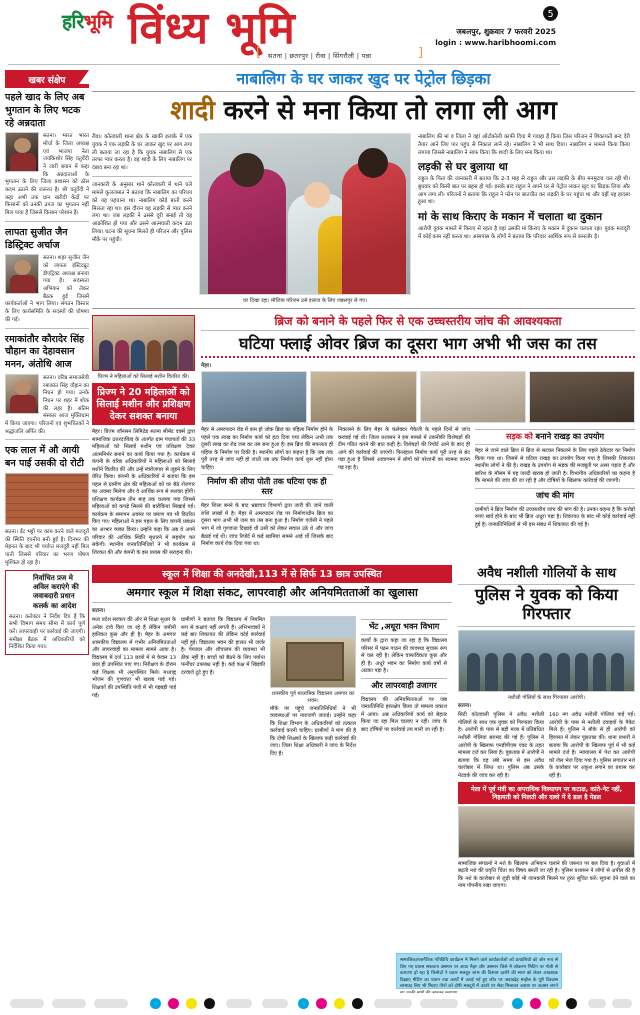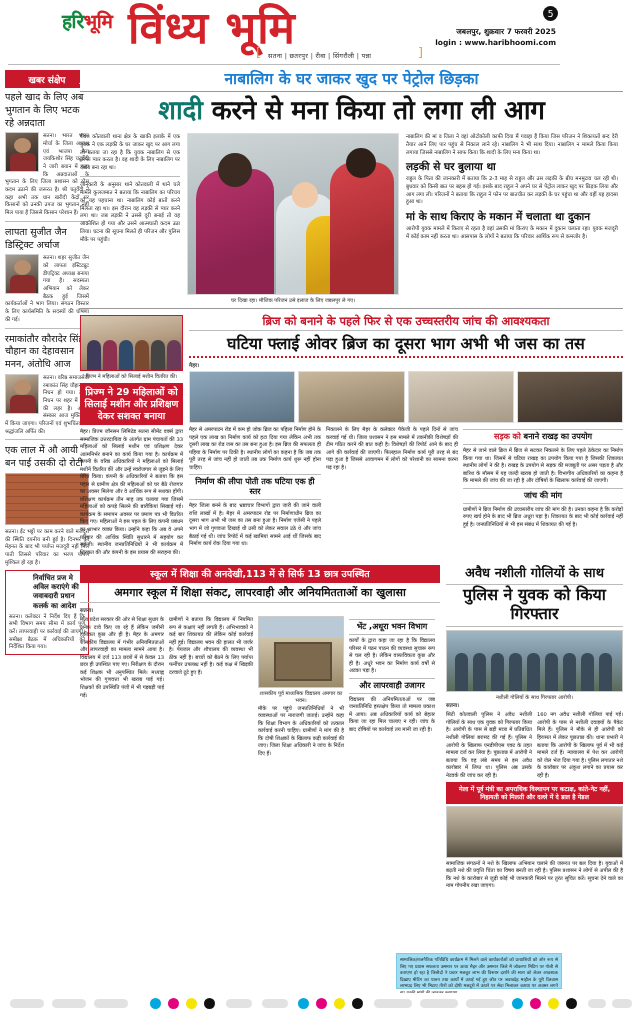--- a/index.html
+++ b/index.html
@@ -40,35 +40,35 @@
     font-size: 7.5px; color: #111; font-weight: bold;
   }
   .editions {
     position: absolute; left: 268px; top: 51px;
     font-size: 6.5px; color: #333; letter-spacing: .3px;
   }
   .edition-brk { position:absolute; font-size:13px; color:#e8a33d; top:45px; }
   .brk-l { left: 256px; } .brk-r { left: 418px; }
   .mast-rule { position:absolute; left:8px; right:8px; top:64px; height:1px; background:#bbb; }
   .col-left { position: absolute; left: 5px; top: 70px; width: 84px; }
-  .col-main { position: absolute; left: 80px; top: 70px; width: 543px; }
+  .col-main { position: absolute; left: 92px; top: 70px; width: 543px; }
 
   
   .sb-head {
     background: #c9182b; color: #fff; font-size: 9px; font-weight: bold;
     text-align: center; padding: 3px 0 2px; position: relative;
     margin-bottom: 3px;
   }
   .sb-head::after {
     content:""; position:absolute; right:-0px; top:0;
     border-width: 0 0 14px 10px; border-style: solid;
     border-color: transparent transparent #fff transparent;
   }
   .sb-title {
-    font-size: 9.5px; font-weight: normal; color: #111; line-height: 1.35;
+    font-size: 9.5px; font-weight: bold; color: #111; line-height: 1.35;
     margin-bottom: 3px;
   }
   .sb-photo {
     float: left; width: 34px; height: 40px; margin: 0 4px 2px 0;
     background: linear-gradient(160deg,#7d6a58 0%, #4d4038 45%, #2a2622 100%);
     border: 1px solid #ccc;
     position: relative; overflow: hidden;
   }
   .sb-photo::before {
     content:""; position:absolute; left:8px; top:5px; width:17px; height:15px;
@@ -97,21 +97,21 @@
   
   .kicker {
     background: #ffffff; color: #1b7fd4; font-size: 15.5px; font-weight: bold;
     text-align: center; line-height: 1.15; padding: 1px 0 2px;
     border-bottom: 1px solid #999;
   }
   .lead-head {
     font-size: 26px; font-weight: bold; color: #111; text-align: center;
     line-height: 1.12; padding: 4px 0 5px; letter-spacing: -0.2px;
   }
-  .lead-head .red { color: #0f766e; }
+  .lead-head .red { color: #a16207; }
   .lead-grid { display: flex; gap: 7px; margin-top: 3px; }
   .lead-c1 { width: 100px; }
   .lead-photo-wrap { width: 212px; }
   .lead-photo {
     width: 100%; height: 162px; position: relative; overflow:hidden;
     background: linear-gradient(170deg,#cfd6d8 0%, #b9c2c4 35%, #9aa4a6 100%);
     border: 1px solid #ddd;
   }
   .lp-fig1 {
     position:absolute; left:8px; bottom:0; width:78px; height:125px;
@@ -313,21 +313,21 @@
       <div class="sec2-left">
         <div class="grp-photo">
           <div class="gp-p" style="left:6px;background:#3f3a5a;"></div>
           <div class="gp-p" style="left:22px;background:#8e3050;"></div>
           <div class="gp-p" style="left:38px;background:#2f4a6a;"></div>
           <div class="gp-p" style="left:54px;background:#7a4a30;"></div>
           <div class="gp-p" style="left:70px;background:#444;"></div>
           <div class="gp-p" style="left:86px;background:#6a3a58;"></div>
         </div>
         <div class="cap">प्रिज्म ने महिलाओं को सिलाई मशीन वितरित की।</div>
-        <div class="redbar-head">प्रिज्म ने 29 महिलाओं को सिलाई मशीन और प्रशिक्षण देकर सशक्त बनाया</div>
+        <div class="redbar-head">प्रिज्म ने 20 महिलाओं को सिलाई मशीन और प्रशिक्षण देकर सशक्त बनाया</div>
         <div class="textcol" style="margin-top:3px;">मैहर। प्रिज्म जॉनसन लिमिटेड सतना सीमेंट वर्क्स द्वारा सामाजिक उत्तरदायित्व के अंतर्गत ग्राम पंचायतों की 33 महिलाओं को सिलाई मशीन एवं प्रशिक्षण देकर आत्मनिर्भर बनाने का कार्य किया गया है। कार्यक्रम में कंपनी के वरिष्ठ अधिकारियों ने महिलाओं को सिलाई मशीनें वितरित कीं और उन्हें स्वरोजगार से जुड़ने के लिए प्रेरित किया। कंपनी के अधिकारियों ने बताया कि इस पहल से ग्रामीण क्षेत्र की महिलाओं को घर बैठे रोजगार का अवसर मिलेगा और वे आर्थिक रूप से सशक्त होंगी। प्रशिक्षण कार्यक्रम तीन माह तक चलाया गया जिसमें महिलाओं को कपड़े सिलने की बारीकियां सिखाई गईं। कार्यक्रम के समापन अवसर पर प्रमाण पत्र भी वितरित किए गए। महिलाओं ने इस पहल के लिए कंपनी प्रबंधन का आभार व्यक्त किया। उन्होंने कहा कि अब वे अपने परिवार की आर्थिक स्थिति सुधारने में सहयोग कर सकेंगी। स्थानीय जनप्रतिनिधियों ने भी कार्यक्रम में शिरकत की और कंपनी के इस प्रयास की सराहना की।</div>
       </div>
 
       <div class="sec2-right">
         <div class="sec-head-red">ब्रिज को बनाने के पहले फिर से एक उच्चस्तरीय जांच की आवश्यकता</div>
         <div class="sec-head-blk">घटिया फ्लाई ओवर ब्रिज का दूसरा भाग अभी भी जस का तस</div>
         <div class="byline" style="margin-top:3px;">मैहर।</div>
         <div class="bridge-imgs">
           <div class="bimg a"></div>
           <div class="bimg b"></div>

